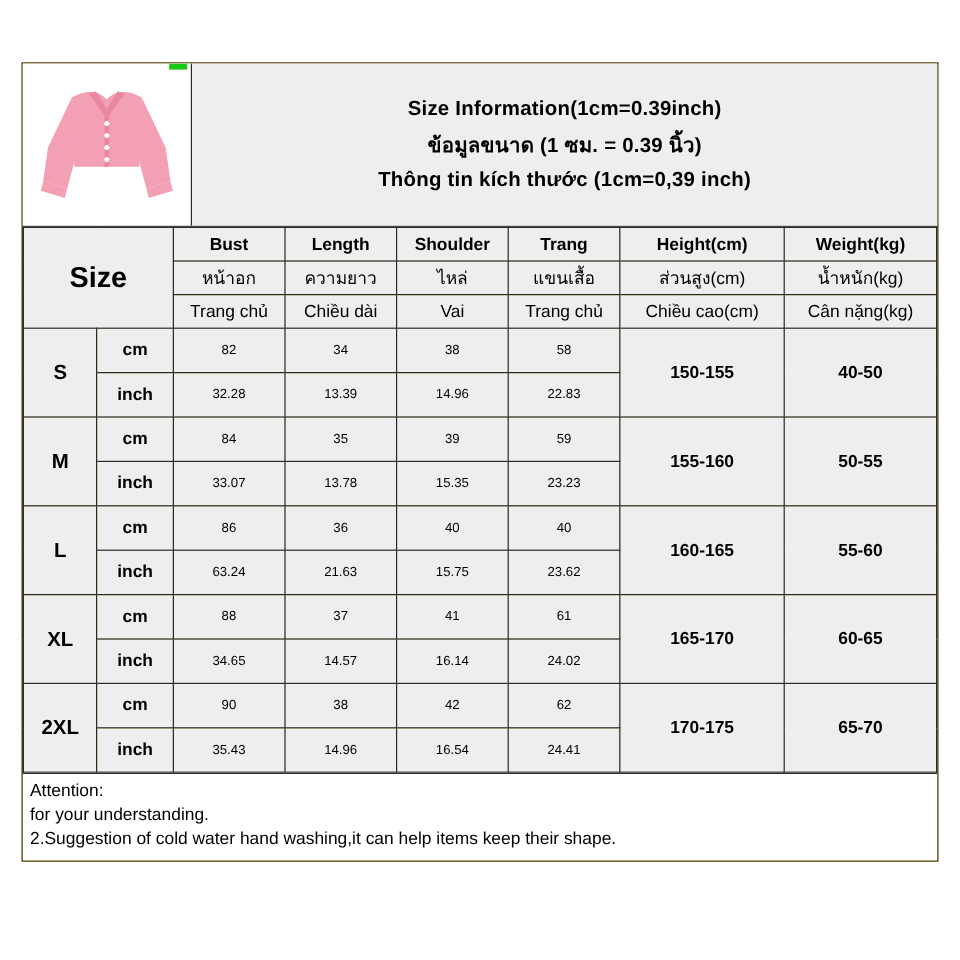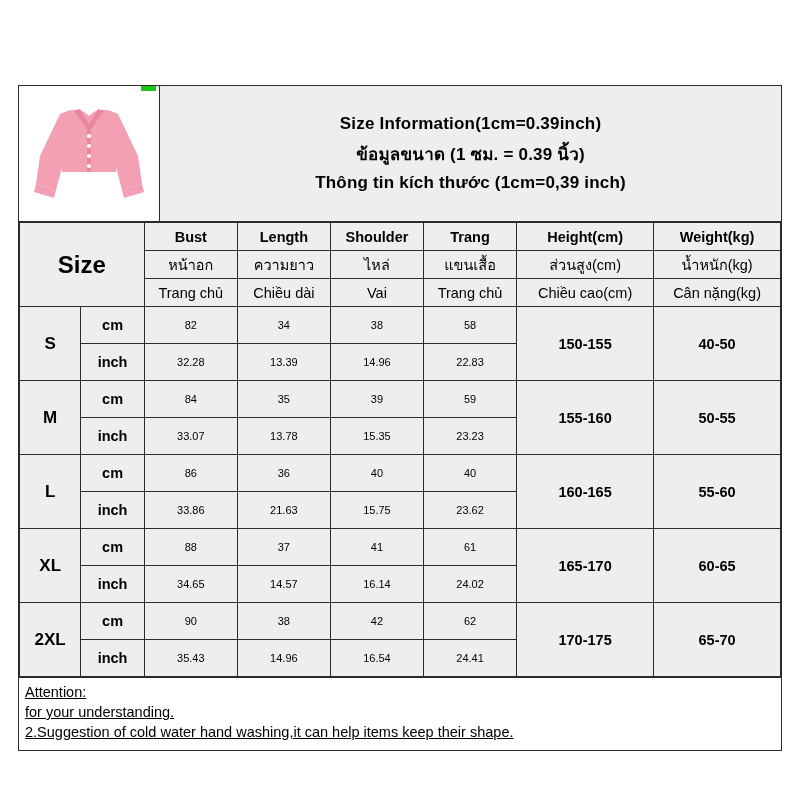--- a/index.html
+++ b/index.html
@@ -10,21 +10,21 @@
   body {
     width: 800px;
     height: 800px;
     font-family: "Liberation Sans", sans-serif;
     color: #000;
     position: relative;
   }
   #sheet {
     position: absolute;
     left: 18px;
-    top: 85px;
+    top: 52px;
     width: 764px;
     border: 1px solid #2b2b2b;
     box-sizing: border-box;
     background: #eab308;
   }
 
   
   .header {
     display: flex;
     height: 135px;
@@ -105,21 +105,21 @@
   tbody td { height: 36px; }
 
   
   .attention {
     border-top: 1px solid #2b2b2b;
     background: #ffffff;
     padding: 4px 6px 8px 6px;
     font-size: 14.5px;
     line-height: 1.38;
   }
-  .attention p { margin: 0; text-decoration: underline; }
+  .attention p { margin: 0; }
 
   
   .garment {
     position: absolute;
     left: 50%;
     top: 50%;
     transform: translate(-50%, -50%);
     width: 118px;
     height: 112px;
   }
@@ -241,21 +241,21 @@
         <td class="unit-cell">cm</td>
         <td class="val-cell">86</td>
         <td class="val-cell">36</td>
         <td class="val-cell">40</td>
         <td class="val-cell">40</td>
         <td rowspan="2" class="hw-cell">160-165</td>
         <td rowspan="2" class="hw-cell">55-60</td>
       </tr>
       <tr>
         <td class="unit-cell">inch</td>
-        <td class="val-cell">33.86</td>
+        <td class="val-cell">63.24</td>
         <td class="val-cell">21.63</td>
         <td class="val-cell">15.75</td>
         <td class="val-cell">23.62</td>
       </tr>
 
       <tr>
         <td rowspan="2" class="size-cell">XL</td>
         <td class="unit-cell">cm</td>
         <td class="val-cell">88</td>
         <td class="val-cell">37</td>

